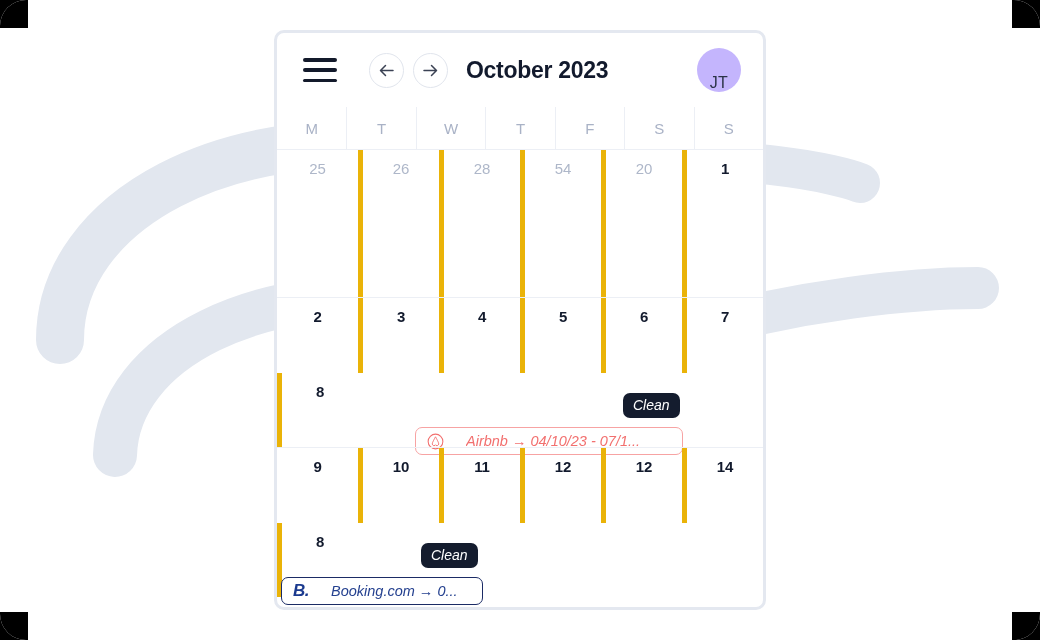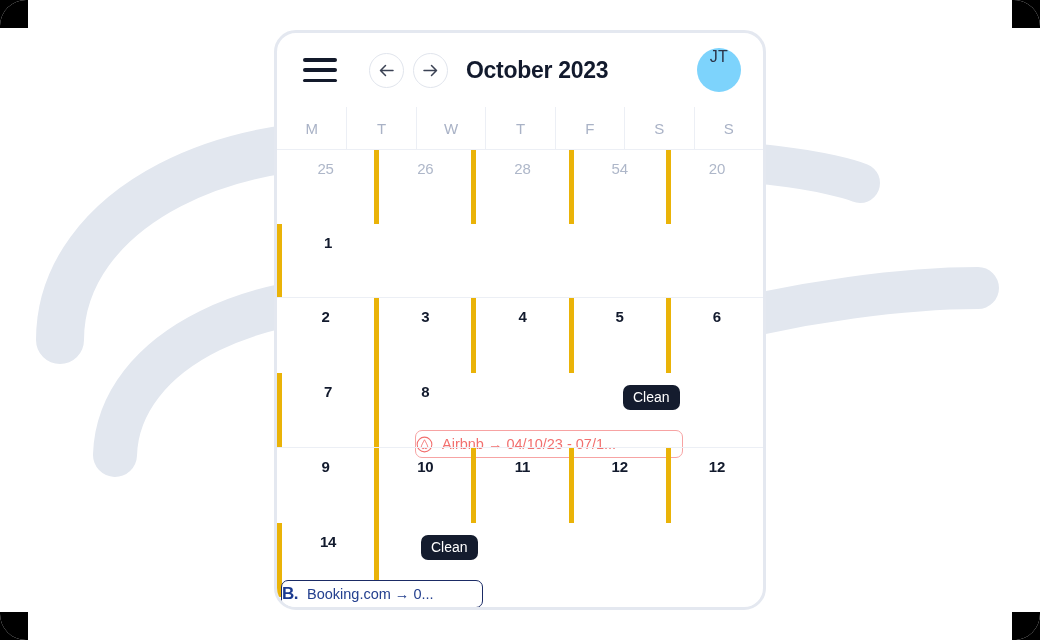--- a/index.html
+++ b/index.html
@@ -33,21 +33,21 @@
 
   
   #card {
     position: absolute;
     left: 274px;
     top: 30px;
     width: 492px;
     height: 580px;
     background: #ffffff;
     border: 3px solid #e4e8f0;
-    border-radius: 22px;
+    border-radius: 10px;
     overflow: hidden;
   }
 
   
   .cal-header {
     position: relative;
     height: 74px;
     display: flex;
     align-items: center;
     padding: 0 22px 0 26px;
@@ -96,23 +96,23 @@
     color: #121a2d;
     letter-spacing: -0.3px;
     white-space: nowrap;
     flex: 1 1 auto;
   }
 
   .avatar {
     width: 44px;
     height: 44px;
     border-radius: 50%;
-    background: #7dd3fc;
-    display: flex;
-    align-items: flex-start;
+    background: #c4b5fd;
+    display: flex;
+    align-items: flex-end;
     justify-content: center;
     font-size: 16px;
     font-weight: 500;
     color: #2b3348;
     letter-spacing: 0.4px;
     cursor: pointer;
     flex: 0 0 auto;
   }
 
   
@@ -131,21 +131,21 @@
   }
   .weekday:first-child { border-left: none; }
 
   
   .weeks {
     position: relative;
   }
   .week {
     position: relative;
     display: grid;
-    grid-template-columns: repeat(5, 1fr);
+    grid-template-columns: repeat(6, 1fr);
     border-top: 1px solid #eceff5;
   }
   .week.w1 { height: 148px; }
   .week.w2 { height: 150px; }
   .week.w3 { height: 150px; }
 
   .day {
     position: relative;
     border-left: 5px solid #eab308;
     padding-top: 10px;
@@ -160,23 +160,24 @@
     letter-spacing: -0.2px;
   }
   .day.muted .day-num {
     color: #aeb7c9;
     font-weight: normal;
   }
 
   
   .evt-layer {
     position: absolute;
-    left: 0; top: 4px;
+    left: 0; top: 12px;
     width: 100%; height: 100%;
     pointer-events: none;
+    font-style: italic;
   }
   .evt-layer > * { pointer-events: auto; }
 
   .clean-badge {
     position: absolute;
     background: #141c2e;
     color: #ffffff;
     font-size: 14px;
     font-weight: 500;
     border-radius: 7px;
@@ -184,29 +185,28 @@
     line-height: 1;
     cursor: pointer;
     white-space: nowrap;
   }
 
   .booking-pill {
     position: absolute;
     height: 28px;
     display: flex;
     align-items: center;
-    gap: 9px;
-    padding: 0 0;
+    gap: 22px;
+    padding: 0 11px;
     border-radius: 7px;
     background: #ffffff;
     font-size: 14.5px;
     white-space: nowrap;
     overflow: hidden;
     cursor: pointer;
-    margin-top: 11px;
   }
   .booking-pill.airbnb {
     border: 1.6px solid #f7a3a3;
     color: #f2706f;
   }
   .booking-pill.bdotcom {
     border: 1.8px solid #1b2b65;
     color: #24408f;
   }
   .pill-logo { flex: 0 0 auto; display: flex; align-items: center; }

